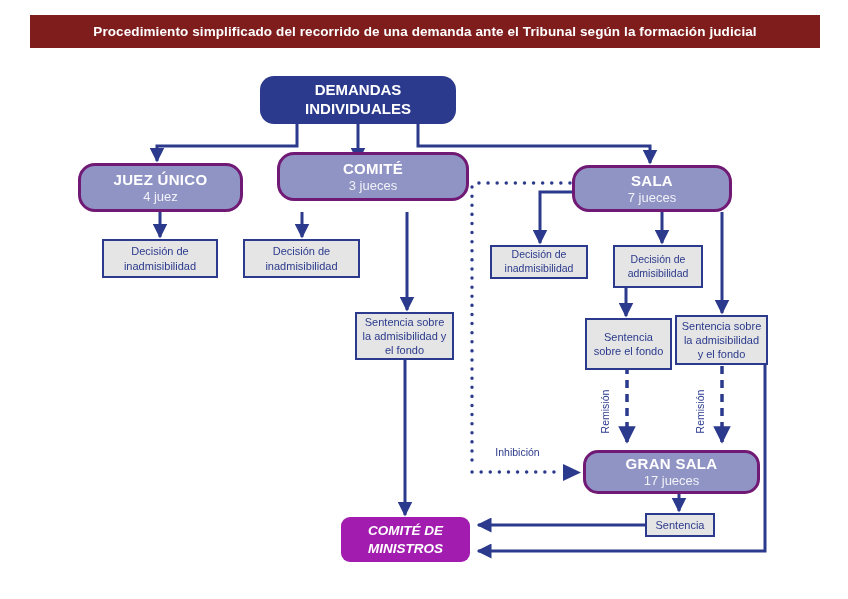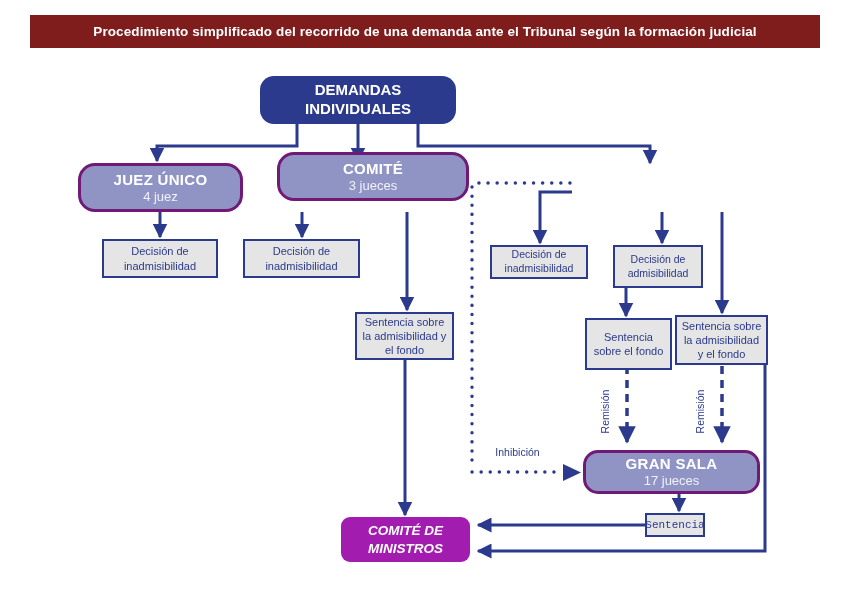--- a/index.html
+++ b/index.html
@@ -93,41 +93,45 @@
   <div class="node branch" style="left:78px;top:163px;width:165px;height:49px;">
     <div class="b-title">JUEZ ÚNICO</div>
     <div class="b-sub">4 juez</div>
   </div>
 
   <div class="node branch" style="left:277px;top:152px;width:192px;height:49px;">
     <div class="b-title">COMITÉ</div>
     <div class="b-sub">3 jueces</div>
   </div>
 
+  <div class="node branch" style="left:572px;top:165px;width:160px;height:47px;">
+    <div class="b-title">SALA</div>
+    <div class="b-sub">7 jueces</div>
+  </div>
 
   <div class="node branch" style="left:583px;top:450px;width:177px;height:44px;border-radius:15px;">
     <div class="b-title">GRAN SALA</div>
     <div class="b-sub">17 jueces</div>
   </div>
 
   <div class="node wbox" style="left:102px;top:239px;width:116px;height:39px;">Decisión de inadmisibilidad</div>
 
   <div class="node wbox" style="left:243px;top:239px;width:117px;height:39px;">Decisión de inadmisibilidad</div>
 
   <div class="node wbox" style="left:490px;top:245px;width:98px;height:34px;font-size:10.5px;">Decisión de inadmisibilidad</div>
 
   <div class="node wbox" style="left:613px;top:245px;width:90px;height:43px;font-size:10.5px;">Decisión de admisibilidad</div>
 
   <div class="node wbox" style="left:355px;top:312px;width:99px;height:48px;">Sentencia sobre la admisibilidad y el fondo</div>
 
   <div class="node wbox" style="left:585px;top:318px;width:87px;height:52px;">Sentencia sobre el fondo</div>
 
   <div class="node wbox" style="left:675px;top:315px;width:93px;height:50px;">Sentencia sobre la admisibilidad y el fondo</div>
 
-  <div class="node wbox" style="left:645px;top:513px;width:60px;height:24px;font-family:Liberation Mono, monospace;">Sentencia</div>
+  <div class="node wbox" style="left:645px;top:513px;width:70px;height:24px;">Sentencia</div>
 
   <div class="node cm-node">COMITÉ DE MINISTROS</div>
 
   <div class="edge-label vlabel" style="left:575px;top:405px;">Remisión</div>
   <div class="edge-label vlabel" style="left:670px;top:405px;">Remisión</div>
   <div class="edge-label" style="left:480px;top:446px;width:75px;">Inhibición</div>
 
 </div>
 
 </body></html>

